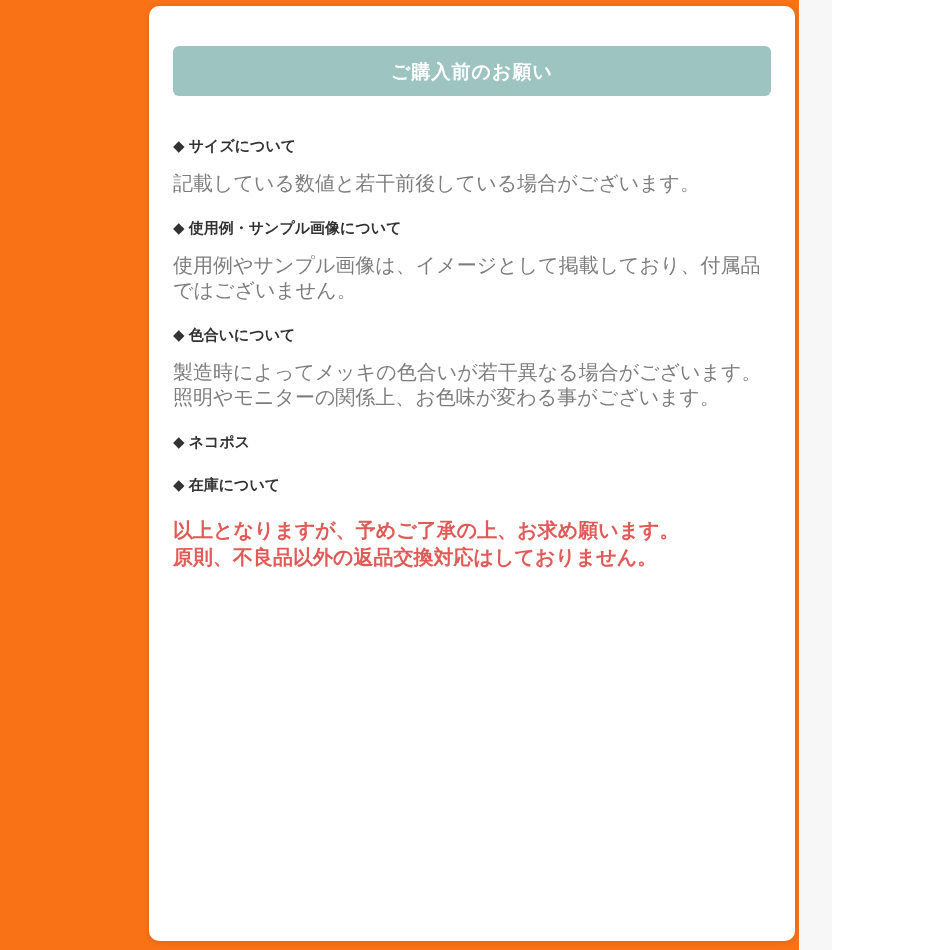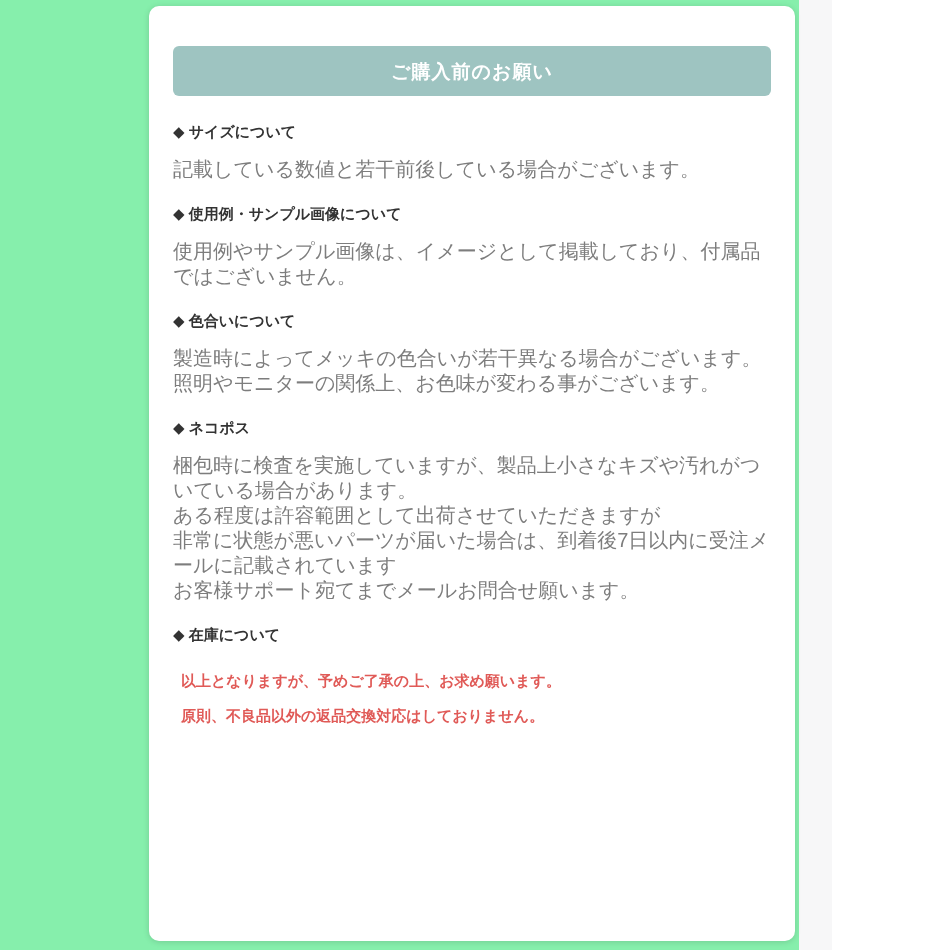--- a/index.html
+++ b/index.html
@@ -5,21 +5,21 @@
   html, body {
     margin: 0;
     padding: 0;
     background: #ffffff;
     font-family: "Liberation Sans", "DejaVu Sans", sans-serif;
   }
   .viewport {
     position: relative;
     width: 832px;
     height: 950px;
-    background: #86efac;
+    background: #f97316;
     overflow: hidden;
   }
   .side-area {
     position: absolute;
     top: 0;
     left: 799px;
     width: 151px;
     height: 950px;
     background: #f7f7f8;
   }
@@ -45,39 +45,39 @@
     justify-content: center;
   }
   .banner-title {
     color: #ffffff;
     font-size: 19px;
     font-weight: bold;
     letter-spacing: 1px;
     line-height: 1;
   }
   .section { margin-top: 21px; }
-  .section.first { margin-top: 25px; }
+  .section.first { margin-top: 39px; }
   .section-title {
     margin: 0;
     font-size: 15px;
     font-weight: bold;
     color: #333333;
     line-height: 22px;
   }
   .section-body { margin-top: 14px; }
   .section-body p {
     margin: 0;
     font-size: 20px;
     color: #7d7d7d;
     line-height: 25px;
   }
   .warning { margin-top: 10px; }
   .warning p {
-    margin: 8px;
-    font-size: 15px;
+    margin: 0;
+    font-size: 20px;
     font-weight: bold;
     color: #e05a57;
     line-height: 27px;
   }
 </style>
 </head>
 <body>
 
 <div class="viewport">
   <div class="side-area"></div>
@@ -105,26 +105,20 @@
     <div class="section">
       <h3 class="section-title">◆ 色合いについて</h3>
       <div class="section-body">
         <p>製造時によってメッキの色合いが若干異なる場合がございます。</p>
         <p>照明やモニターの関係上、お色味が変わる事がございます。</p>
       </div>
     </div>
 
     <div class="section">
       <h3 class="section-title">◆ ネコポス</h3>
-      <div class="section-body">
-        <p>梱包時に検査を実施していますが、製品上小さなキズや汚れがついている場合があります。</p>
-        <p>ある程度は許容範囲として出荷させていただきますが</p>
-        <p>非常に状態が悪いパーツが届いた場合は、到着後7日以内に受注メールに記載されています</p>
-        <p>お客様サポート宛てまでメールお問合せ願います。</p>
-      </div>
     </div>
 
     <div class="section">
       <h3 class="section-title">◆ 在庫について</h3>
     </div>
 
     <div class="section">
     </div>
 
     <div class="warning">

